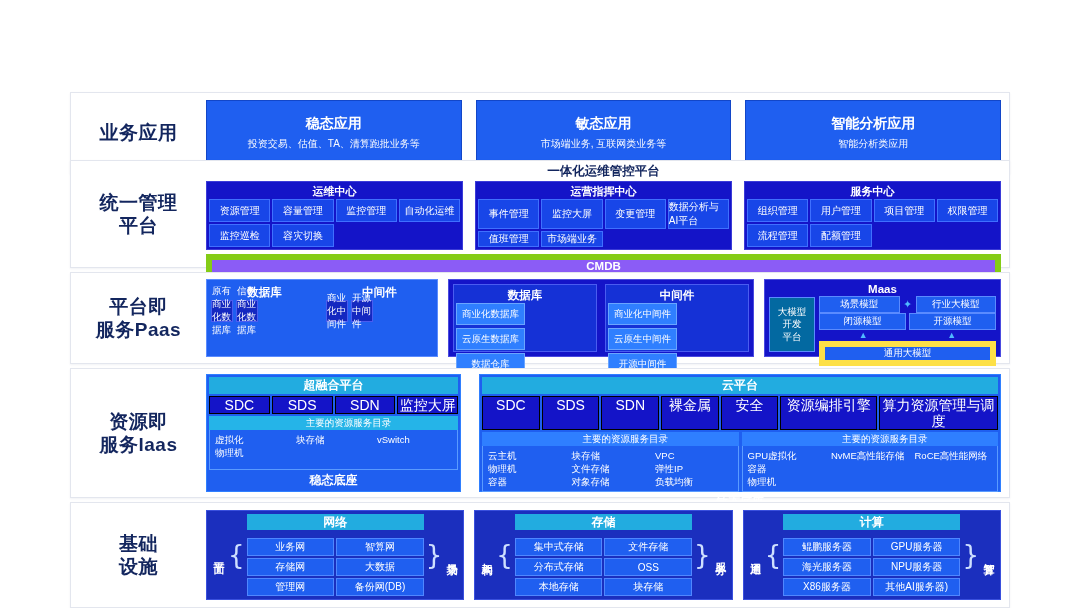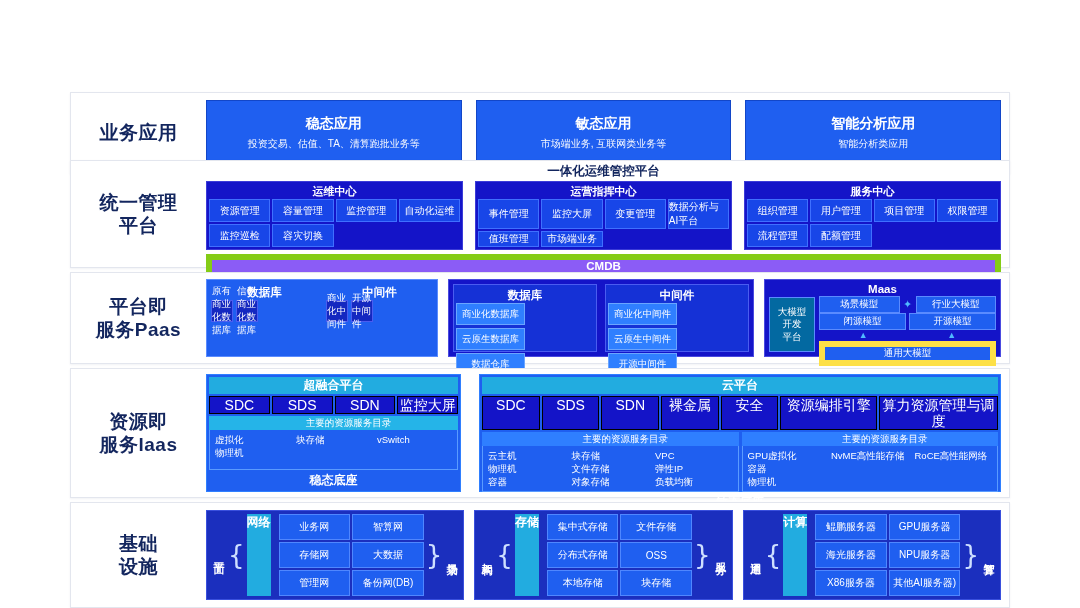--- a/index.html
+++ b/index.html
@@ -164,21 +164,21 @@
     flex:1 1 0;background:#1b2fbe;border:1px solid #3a50dd;
     display:flex;align-items:stretch;padding:3px 4px;box-sizing:border-box;gap:2px;
   }
   .side{
     flex:0 0 13px;color:#fff;font-size:11px;font-weight:bold;
     display:flex;align-items:center;justify-content:center;text-align:center;
     writing-mode:vertical-rl;letter-spacing:1px;
   }
   .brace{flex:0 0 11px;color:#cfe0ff;font-size:26px;display:flex;align-items:center;justify-content:center;
     font-family:"DejaVu Sans",sans-serif;line-height:1;}
-  .icore{flex:1 1 auto;display:flex;flex-direction:row;gap:8px;}
+  .icore{flex:1 1 auto;display:flex;flex-direction:column;gap:8px;}
   .icore-h{
     background:#22ace0;color:#fff;font-size:12px;font-weight:bold;text-align:center;line-height:16px;
   }
   .icore-grid{display:grid;grid-template-columns:1fr 1fr;gap:2px;flex:1 1 auto;}
   .icell{
     background:#1f5ff0;border:1px solid #4f87ff;color:#fff;font-size:10px;
     display:flex;align-items:center;justify-content:center;
   }
 </style>
 </head>

